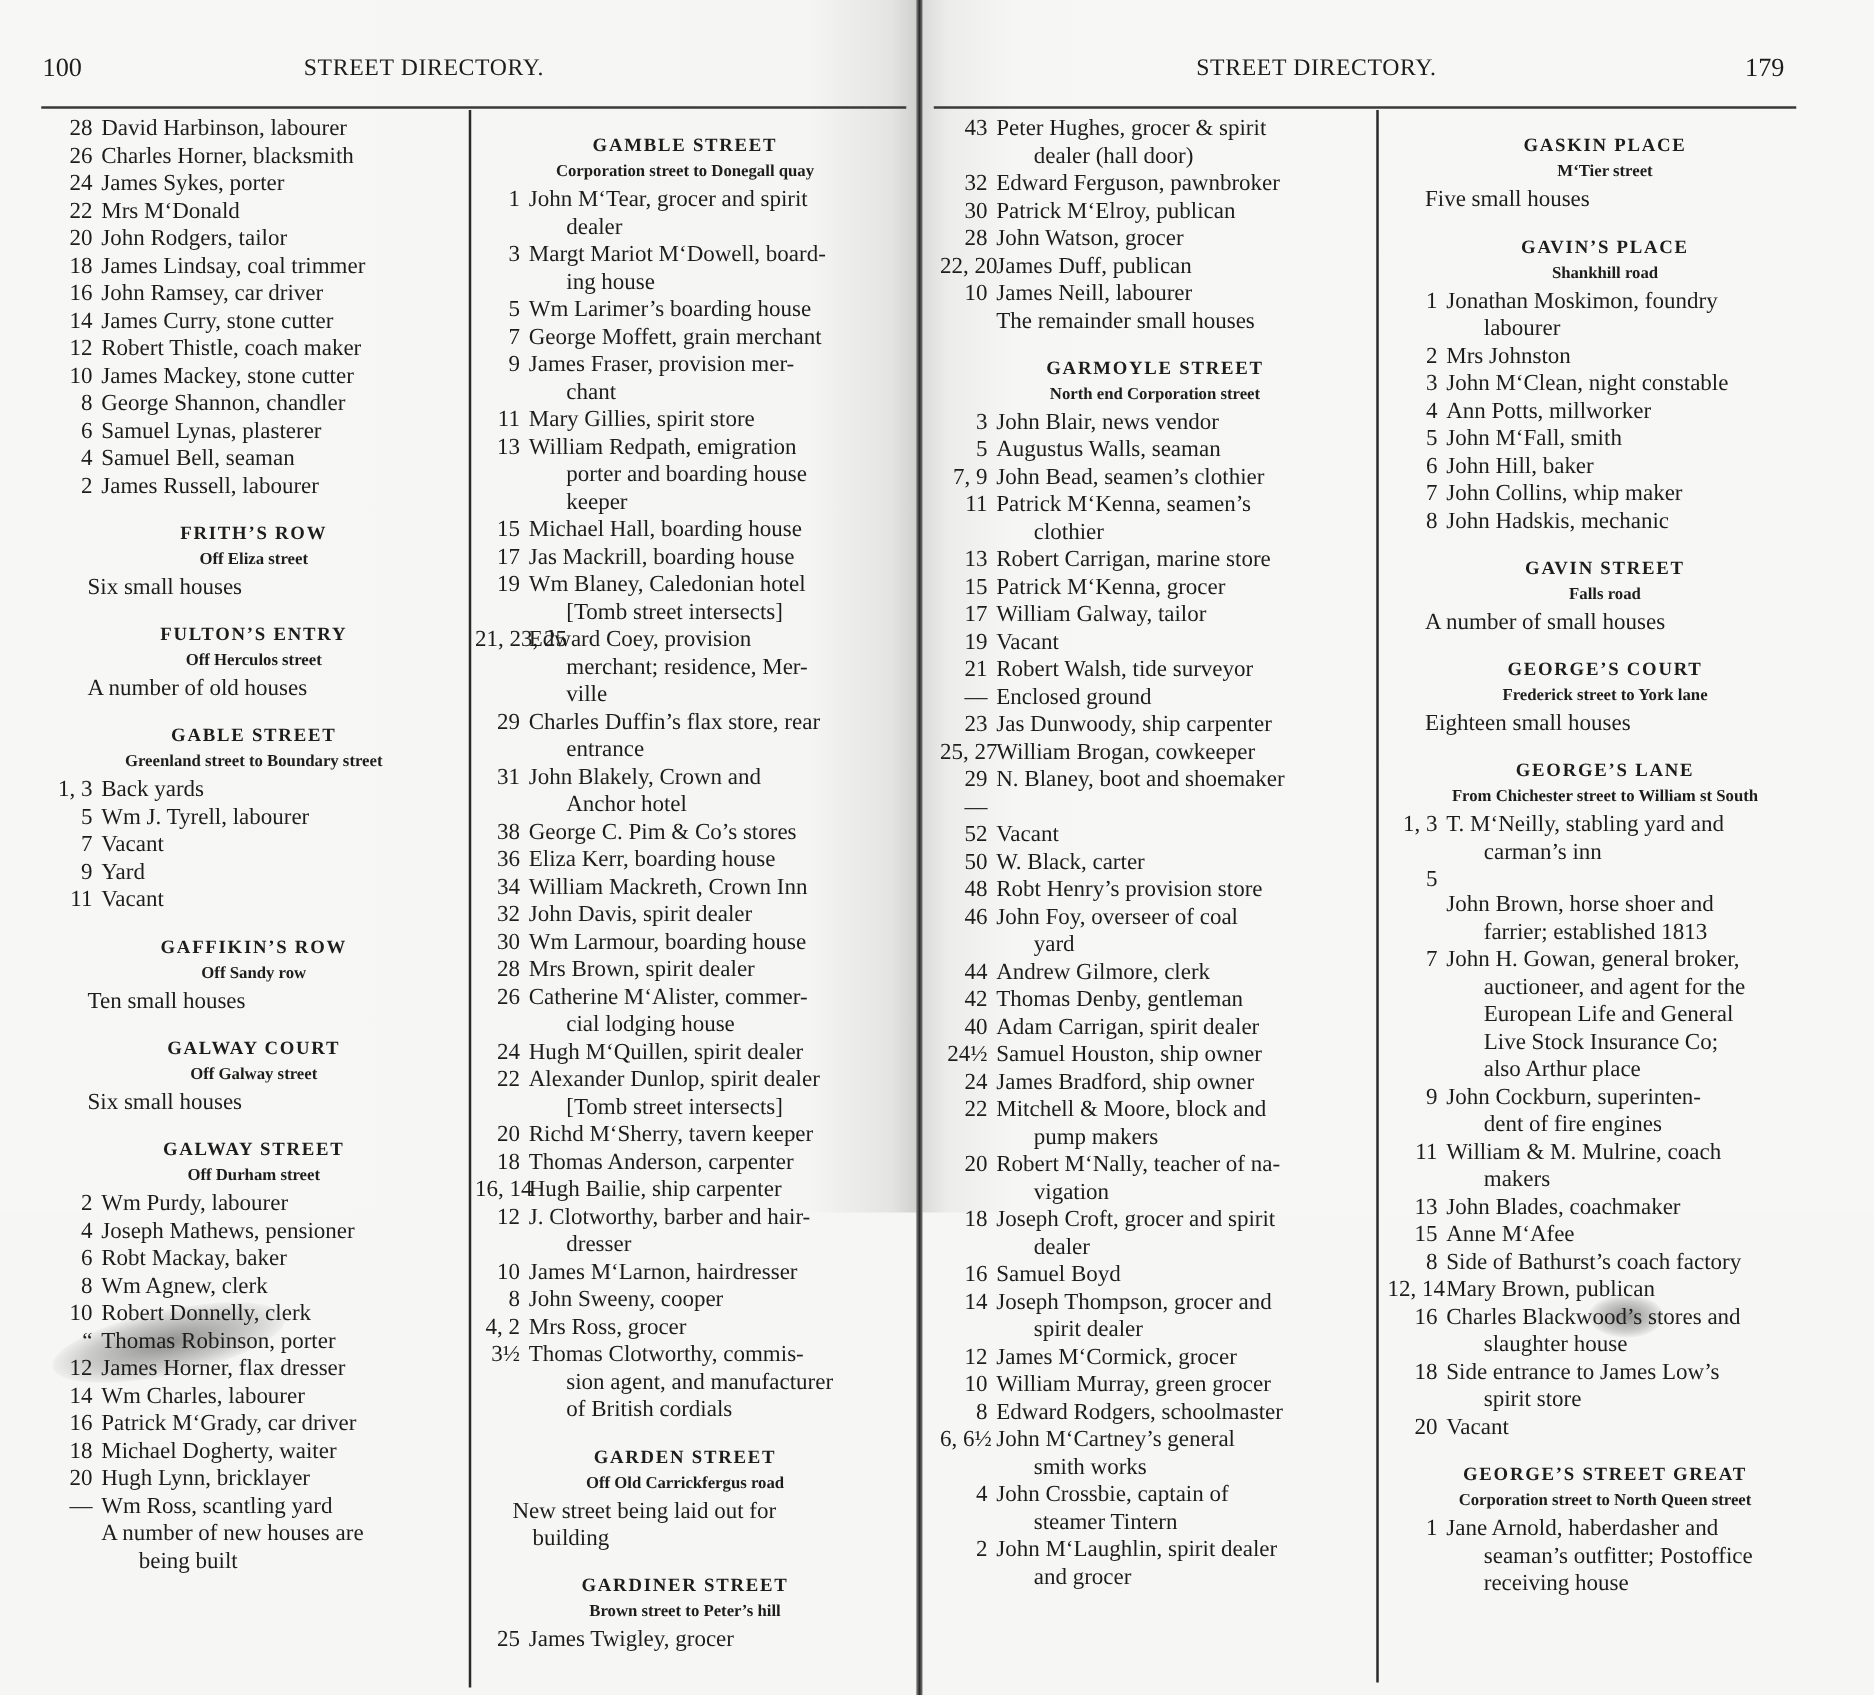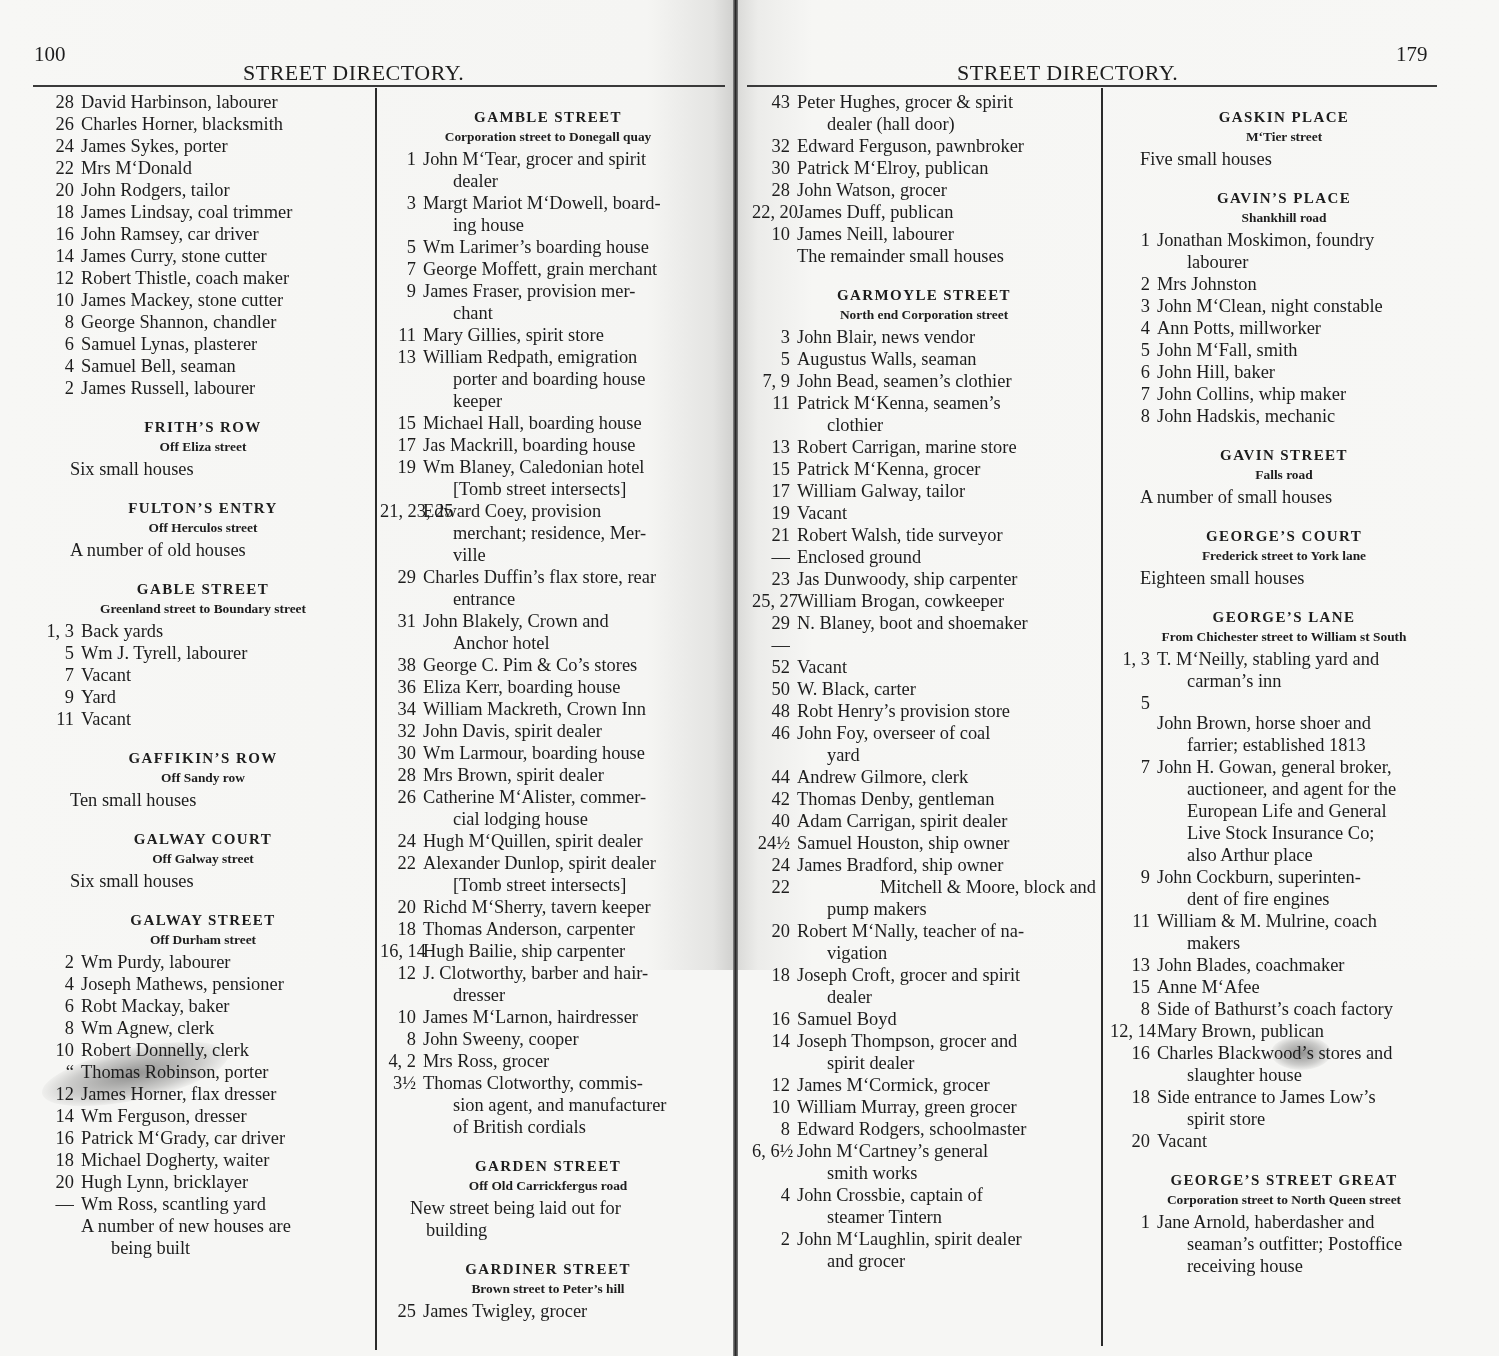--- a/index.html
+++ b/index.html
@@ -13,21 +13,21 @@
   .page {
     position: absolute; top: 0; height: 970px;
   }
   .page.left { left: 0; width: 735px; background: linear-gradient(to right, #f7f7f5 0%, #f5f5f3 88%, #e4e4e2 97%, #cfcfcd 100%); }
   .page.right { left: 735px; width: 764px; background: linear-gradient(to right, #d8d8d6 0%, #ececea 3%, #f6f6f4 10%, #f7f7f5 100%); }
   .gutter {
     position: absolute; left: 733px; top: 0; width: 5px; height: 1356px;
     background: linear-gradient(to right, #8a8a8a, #2a2a2a, #7a7a7a);
   }
   .running-head {
-    position: absolute; top: 60px; font-size: 22px; letter-spacing: 0.5px;
+    position: absolute; top: 44px; font-size: 19px; letter-spacing: 0.5px;
     font-family: "Liberation Serif", "DejaVu Serif", serif;
   }
   .page-num { position: absolute; top: 42px; font-size: 21px; font-family: "Liberation Serif", serif; }
   .rule {
     position: absolute; top: 85px; height: 2px; background: #3a3a3a;
   }
   .col-divider {
     position: absolute; top: 88px; width: 2px; background: #2b2b2b;
   }
   .column {
@@ -252,21 +252,21 @@
     </div>
     <div class="entry">
       <span class="num">12</span>
       <span class="txt">
         <span style="display: block;">James Horner, flax dresser</span>
       </span>
     </div>
     <div class="entry">
       <span class="num">14</span>
       <span class="txt">
-        <span style="display: block;">Wm Ferguson, dresser</span>
+        <span style="display: block;">Wm Charles, labourer</span>
       </span>
     </div>
     <div class="entry">
       <span class="num">16</span>
       <span class="txt">
         <span style="display: block;">Patrick M‘Grady, car driver</span>
       </span>
     </div>
     <div class="entry">
       <span class="num">18</span>
@@ -683,21 +683,21 @@
     </div>
     <div class="entry">
       <span class="num">24</span>
       <span class="txt">
         <span style="display: block;">James Bradford, ship owner</span>
       </span>
     </div>
     <div class="entry">
       <span class="num">22</span>
       <span class="txt">
-        <span style="display: block; text-align: right;">Mitchell &amp; Moore, block and</span>
+        <span style="display: block;">Mitchell &amp; Moore, block and</span>
         <span class="cont">pump makers</span>
       </span>
     </div>
     <div class="entry">
       <span class="num">20</span>
       <span class="txt">
         <span style="display: block;">Robert M‘Nally, teacher of na-</span>
         <span class="cont">vigation</span>
       </span>
     </div>

